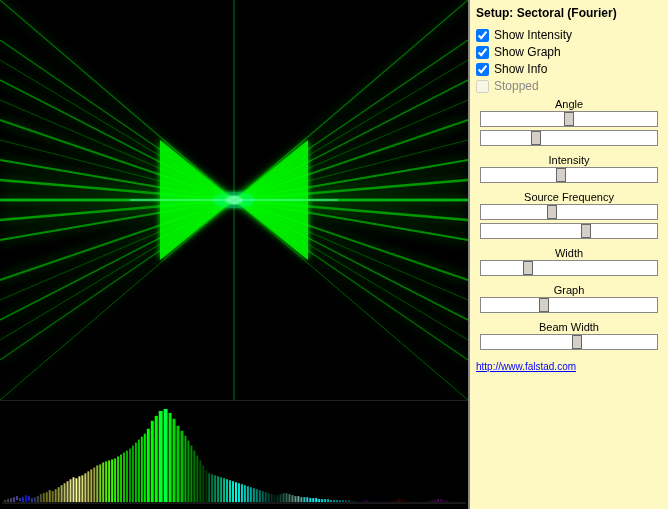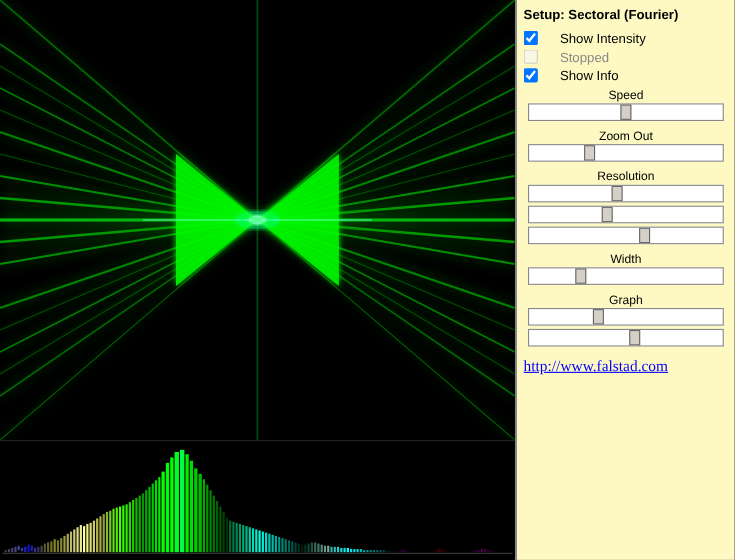--- a/index.html
+++ b/index.html
@@ -59,23 +59,23 @@
     #panel-title {
       font-size: 12px;
       font-weight: bold;
       color: #000;
       margin-bottom: 6px;
       padding: 2px 0;
     }
 
     .checkbox-row {
       display: flex;
-      align-items: flex-start;
+      align-items: center;
       margin-bottom: 3px;
-      gap: 20px;
+      gap: 5px;
     }
 
     .checkbox-row input[type="checkbox"] {
       width: 13px;
       height: 13px;
       margin: 0;
     }
 
     .checkbox-row label {
       font-size: 12px;
@@ -120,27 +120,26 @@
       -webkit-appearance: none;
       appearance: none;
       width: 10px;
       height: 14px;
       background: #d4d0c8;
       border: 1px solid #666;
       cursor: pointer;
     }
 
     .link-text {
-      font-size: 14px;
+      font-size: 10px;
       color: #00f;
       text-decoration: underline;
       margin-top: 8px;
       display: block;
       cursor: pointer;
-      font-family: Liberation Serif, serif;
     }
 
     
     .spectrum-canvas {
       position: absolute;
       bottom: 0;
       left: 0;
       width: 100%;
       height: 100%;
     }
@@ -402,62 +401,67 @@
   </div>
 </div>
 
 <div id="right-panel">
   <div id="panel-title">Setup: Sectoral (Fourier)</div>
 
   <div class="checkbox-row">
     <input type="checkbox" id="cb-intensity" checked="" style="">
     <label for="cb-intensity">Show Intensity</label>
   </div>
+  <div class="checkbox-row">
+    <input type="checkbox" id="cb-graph" checked="" style="">
+    <label for="cb-graph">Show Graph</label>
+  </div>
+  <div class="checkbox-row">
+    <input type="checkbox" id="cb-info" checked="" style="">
+    <label for="cb-info">Show Info</label>
+  </div>
   <div class="checkbox-row disabled">
     <input type="checkbox" id="cb-stopped" disabled="" style="">
     <label for="cb-stopped">Stopped</label>
   </div>
-  <div class="checkbox-row">
-    <input type="checkbox" id="cb-info" checked="" style="">
-    <label for="cb-info">Show Info</label>
-  </div>
 
   <div class="control-section">
-    <div class="control-label">Speed</div>
+    <div class="control-label">Angle</div>
     <div class="slider-container">
       <input type="range" min="0" max="100" value="50" style="">
     </div>
 
-    <div class="control-label">Zoom Out</div>
     <div class="slider-container">
       <input type="range" min="0" max="100" value="30" style="">
     </div>
 
-    <div class="control-label">Resolution</div>
+    <div class="control-label">Intensity</div>
     <div class="slider-container">
       <input type="range" min="0" max="100" value="45" style="">
     </div>
 
+    <div class="control-label">Source Frequency</div>
     <div class="slider-container">
       <input type="range" min="0" max="100" value="40" style="">
     </div>
 
     <div class="slider-container">
       <input type="range" min="0" max="100" value="60" style="">
     </div>
 
     <div class="control-label">Width</div>
     <div class="slider-container">
       <input type="range" min="0" max="100" value="25" style="">
     </div>
 
     <div class="control-label">Graph</div>
     <div class="slider-container">
       <input type="range" min="0" max="100" value="35" style="">
     </div>
 
+    <div class="control-label">Beam Width</div>
     <div class="slider-container">
       <input type="range" min="0" max="100" value="55" style="">
     </div>
   </div>
 
   <a class="link-text">http://www.falstad.com</a>
 </div>
 
 </body></html>

